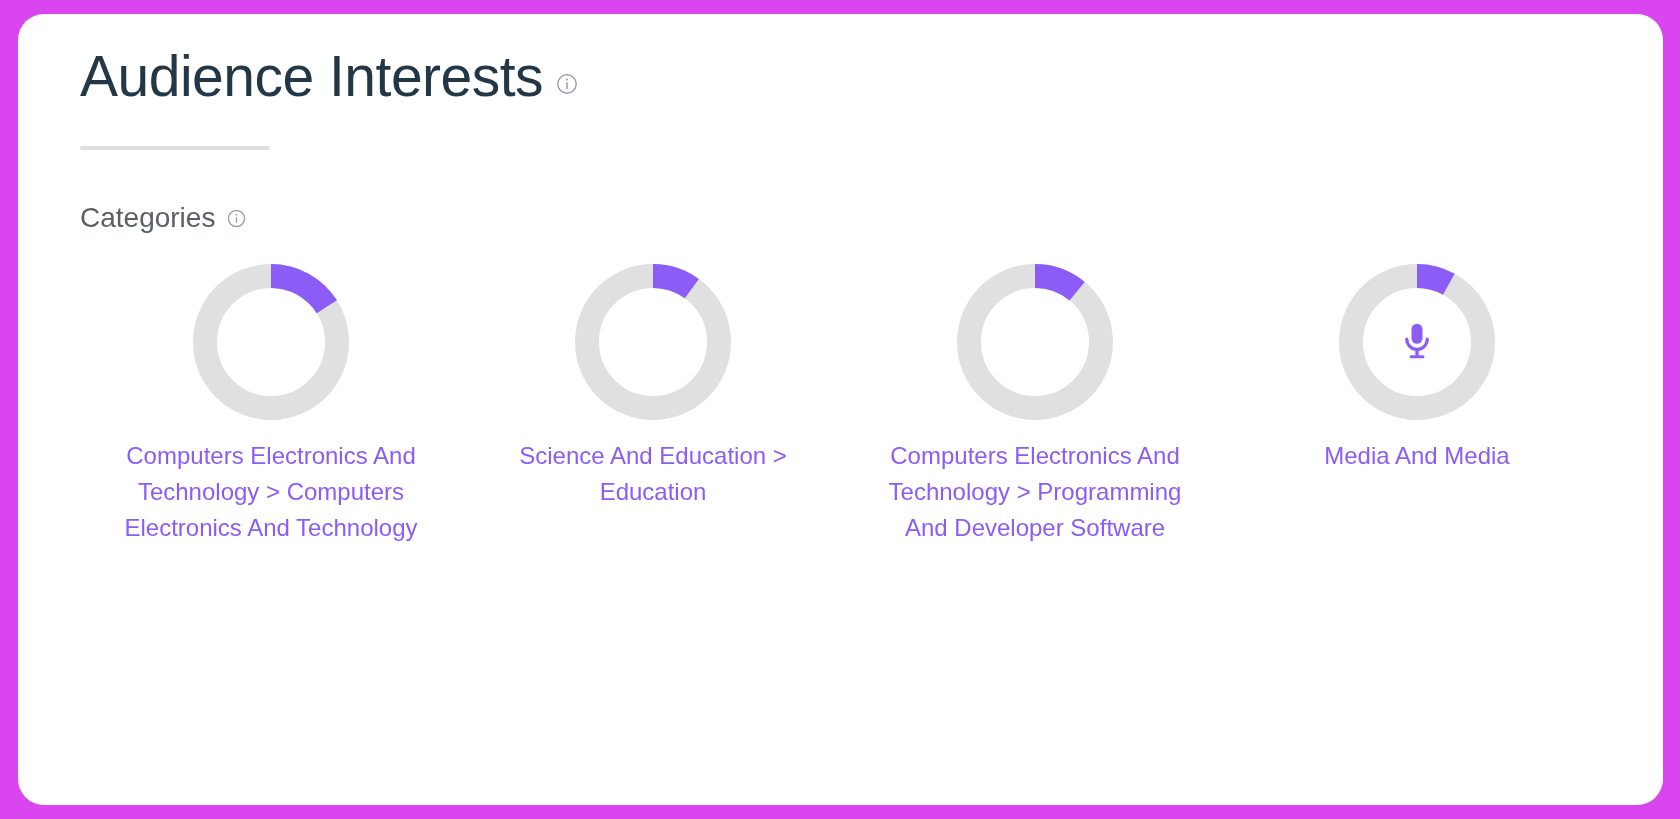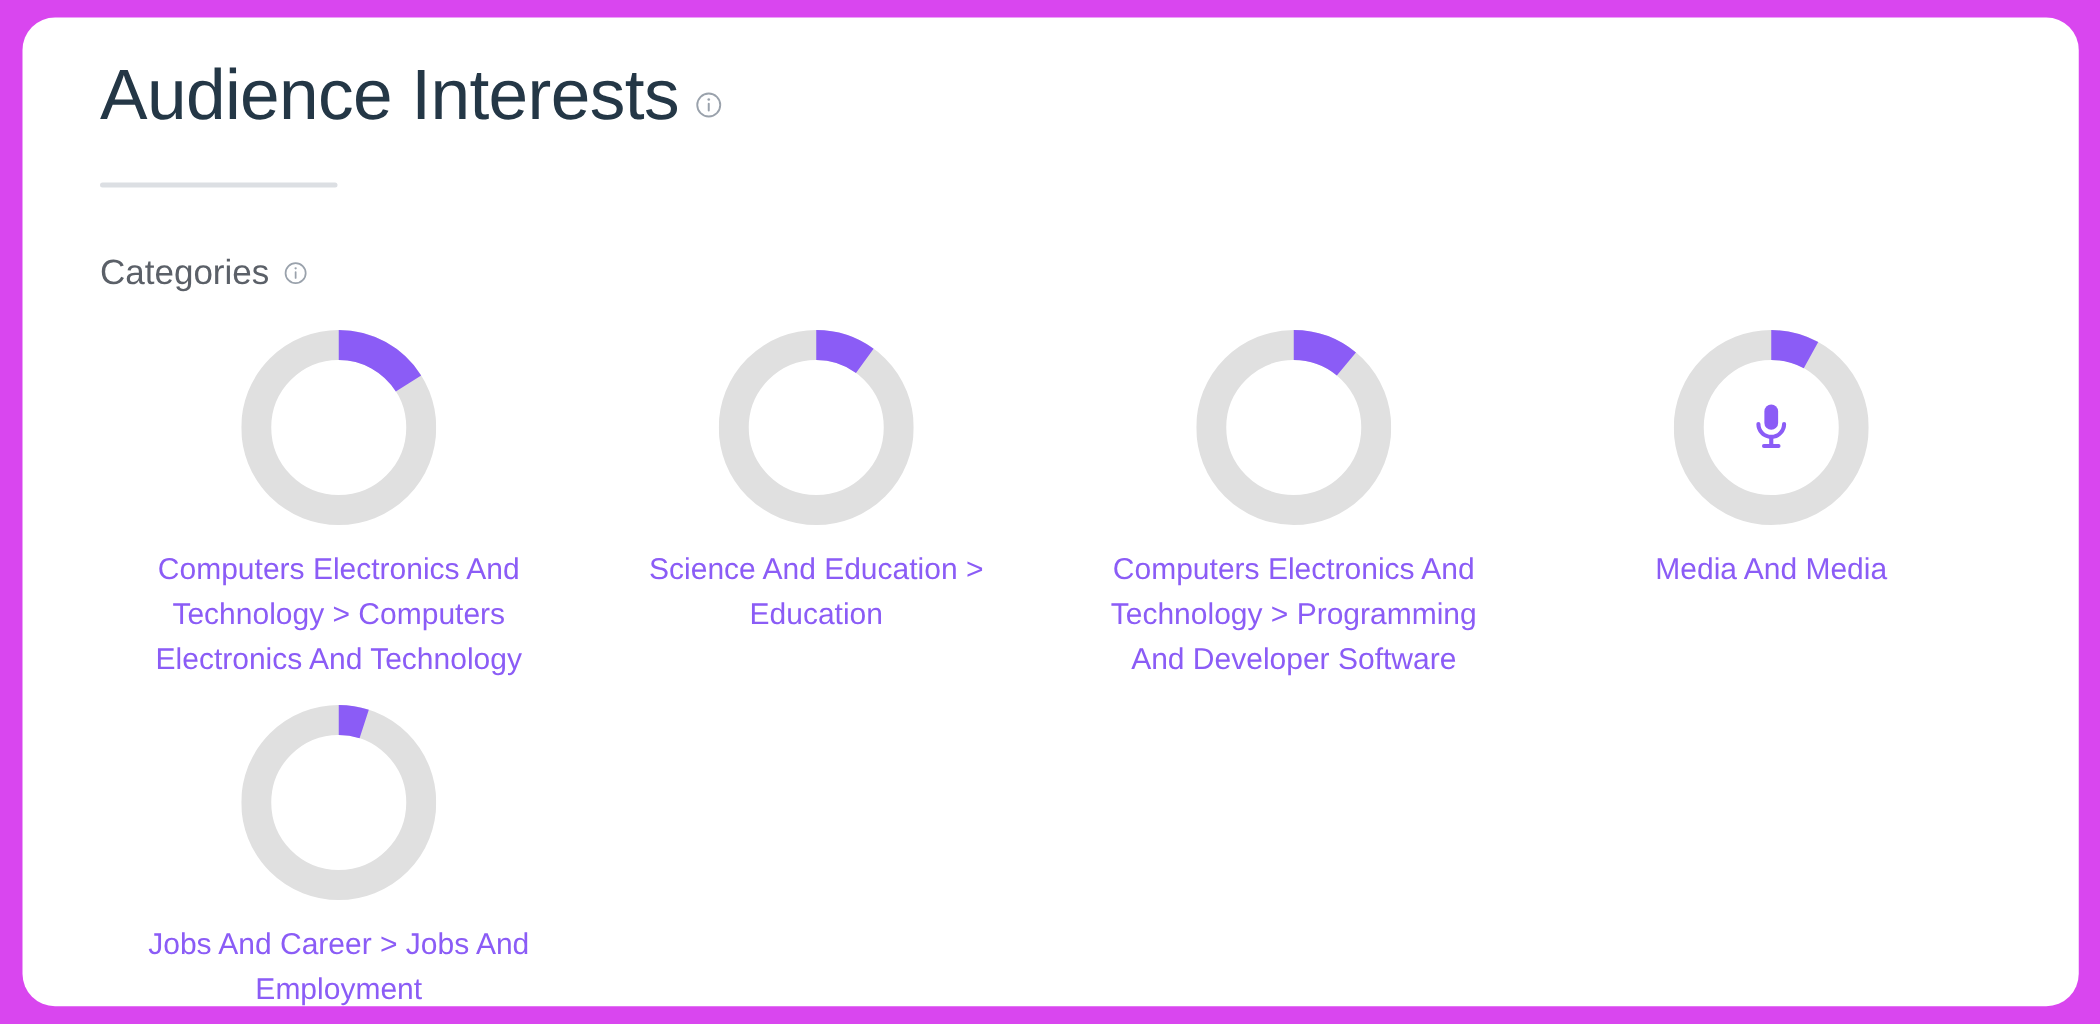--- a/index.html
+++ b/index.html
@@ -173,26 +173,17 @@
               </svg>
               <div class="donut-center-icon">
                 <svg width="44" height="44" viewBox="0 0 24 24" fill="#8B5CF6">
                   <rect x="9" y="2" width="6" height="11" rx="3"></rect>
                   <path d="M5.5 10.5a0.9 0.9 0 0 1 1.8 0 4.7 4.7 0 0 0 9.4 0 0.9 0.9 0 0 1 1.8 0 6.5 6.5 0 0 1-5.6 6.43V19.2h2.3a0.85 0.85 0 0 1 0 1.7H8.8a0.85 0.85 0 0 1 0-1.7h2.3v-2.27A6.5 6.5 0 0 1 5.5 10.5z"></path>
                 </svg>
               </div>
             </div>
             <div class="donut-label">Media And Media</div>
           </div>
-          <div class="donut-cell">
-            <div class="donut-wrap">
-              <svg width="156" height="156" viewBox="0 0 156 156">
-                <circle cx="78" cy="78" r="66" fill="none" stroke="#E0E0E0" stroke-width="24"></circle>
-                <circle cx="78" cy="78" r="66" fill="none" stroke="#8B5CF6" stroke-width="24" stroke-dasharray="20.73 393.96" transform="rotate(-90 78 78)"></circle>
-              </svg>
-            </div>
-            <div class="donut-label">Jobs And Career &gt; Jobs And Employment</div>
-          </div>
         </div>
 
     </div>
   </div>
 </div>
 
 </body></html>

